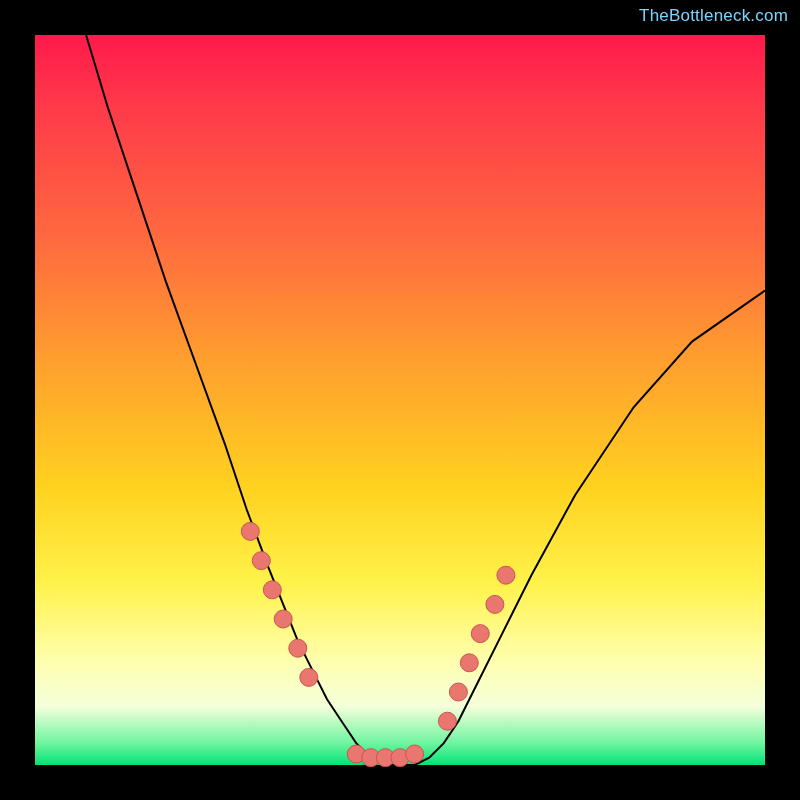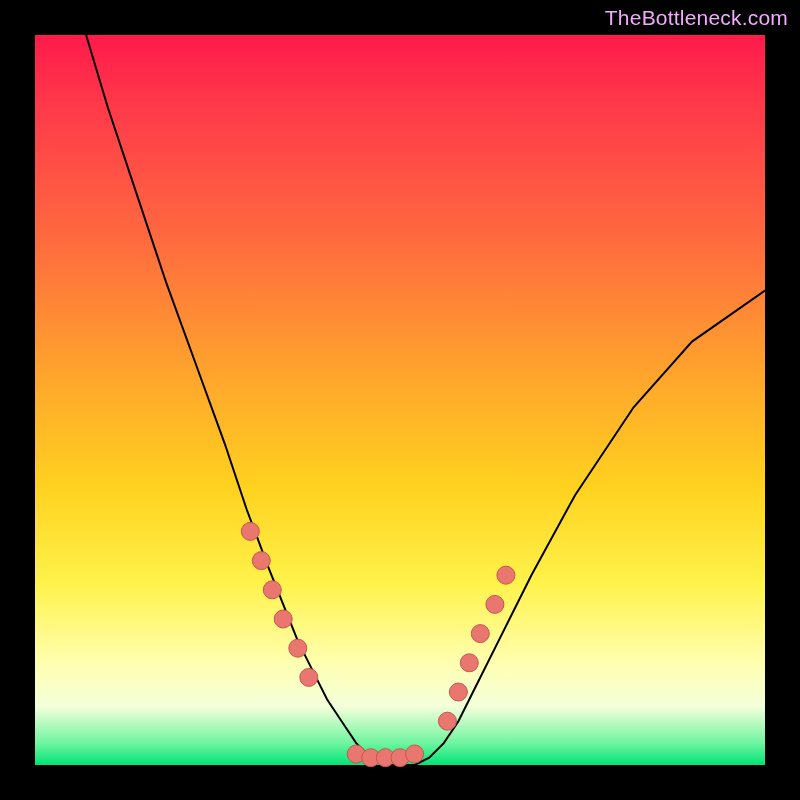--- a/index.html
+++ b/index.html
@@ -35,22 +35,22 @@
       #ffffb0 86%,
       #f4ffda 92%,
       #6ff5a0 97%,
       #00e376 100%
     );
   }
   .watermark {
     position: absolute;
     top: 6px;
     right: 12px;
-    color: #f0abfc;
-    font-size: 21px;
+    color: #7dd3fc;
+    font-size: 17px;
     font-weight: 500;
     letter-spacing: 0.2px;
     user-select: none;
   }
   svg.curve {
     position: absolute;
     left: 0;
     top: 0;
     width: 730px;
     height: 730px;

